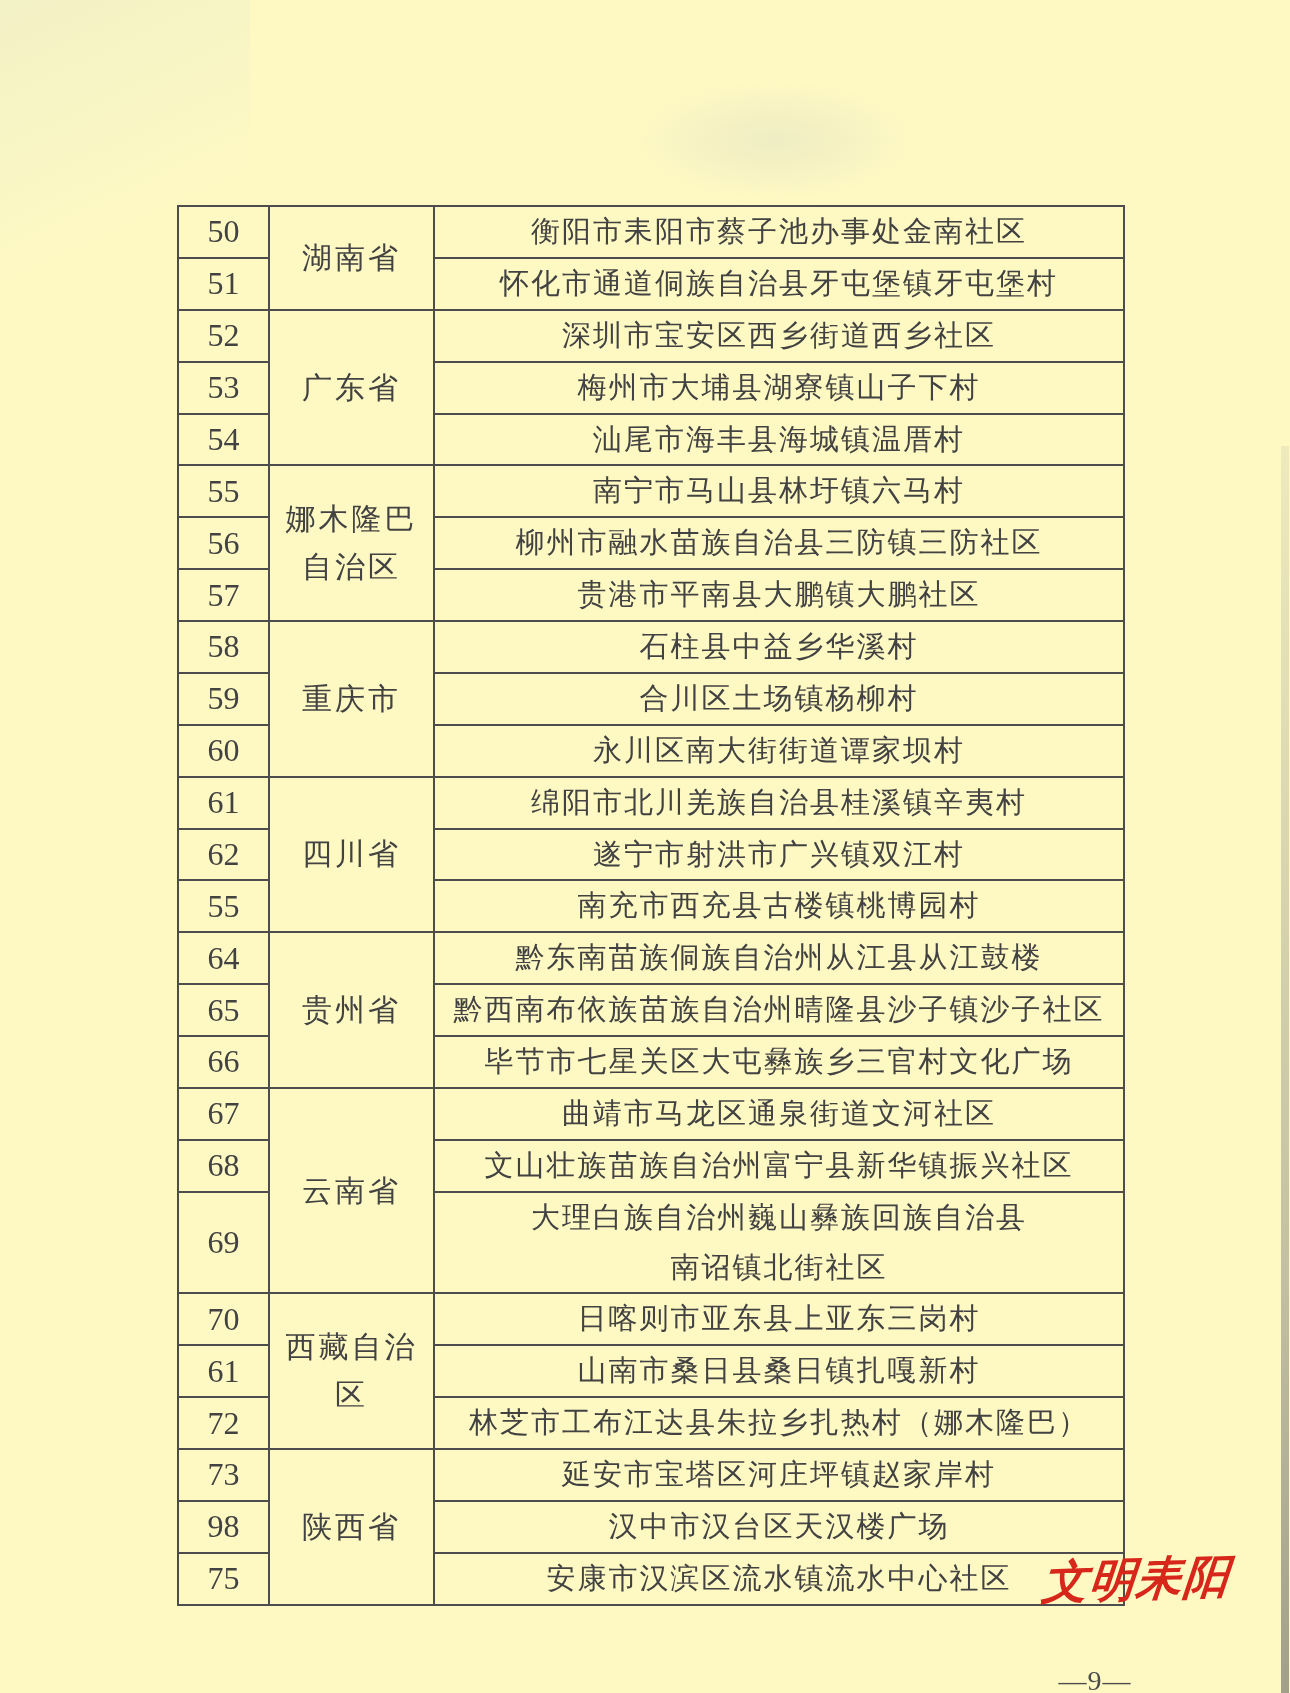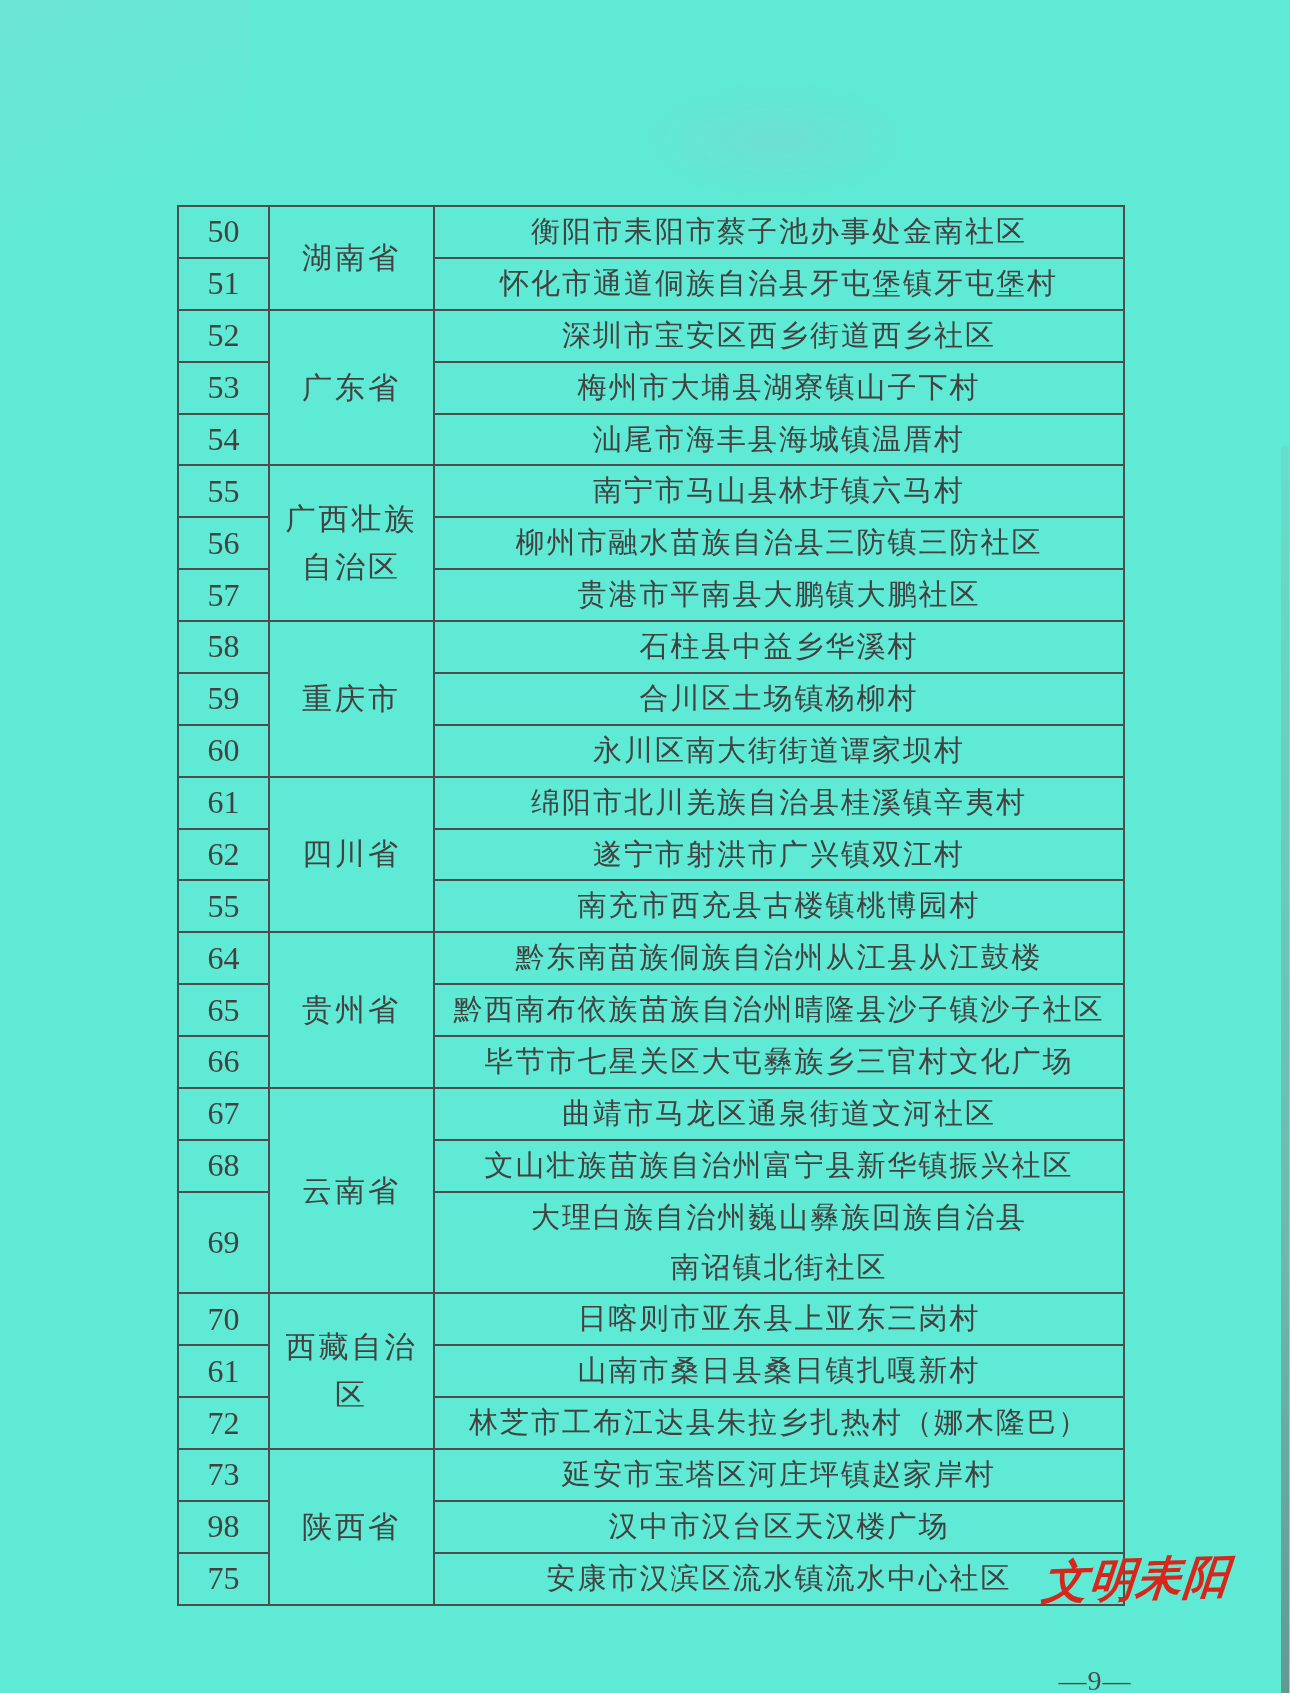--- a/index.html
+++ b/index.html
@@ -1,17 +1,17 @@
 <!DOCTYPE html>
 <html><head>
 <meta charset="utf-8">
 <style>
   html,body{margin:0;padding:0;}
   body{background:#ffffff;font-family:"Liberation Serif","DejaVu Serif",serif;}
-  .page{position:relative;width:1290px;height:1693px;background:#5eead4;overflow:hidden;}
+  .page{position:relative;width:1290px;height:1693px;background:#fef9c3;overflow:hidden;}
 
   
   .smudge-top{position:absolute;left:630px;top:80px;width:290px;height:120px;
     background:radial-gradient(ellipse at center, rgba(175,185,200,0.20), transparent 70%);
     filter:blur(5px);}
   .smudge-corner{position:absolute;left:0;top:0;width:250px;height:380px;
     background:linear-gradient(155deg, rgba(185,198,214,0.16), transparent 60%);}
   .edge-shadow{position:absolute;left:1281px;top:446px;width:8px;height:1247px;
     background:linear-gradient(to bottom, rgba(150,150,150,0.15) 0%, rgba(125,125,125,0.45) 65%, rgba(100,100,100,0.6) 100%);}
 
@@ -72,21 +72,21 @@
         <td class="num">53</td>
         <td class="name">梅州市大埔县湖寮镇山子下村</td>
       </tr>
       <tr class="row">
         <td class="num">54</td>
         <td class="name">汕尾市海丰县海城镇温厝村</td>
       </tr>
 
       <tr class="row">
         <td class="num">55</td>
-        <td class="prov" rowspan="3">广西壮族
+        <td class="prov" rowspan="3">娜木隆巴
 自治区</td>
         <td class="name">南宁市马山县林圩镇六马村</td>
       </tr>
       <tr class="row">
         <td class="num">56</td>
         <td class="name">柳州市融水苗族自治县三防镇三防社区</td>
       </tr>
       <tr class="row">
         <td class="num">57</td>
         <td class="name">贵港市平南县大鹏镇大鹏社区</td>

